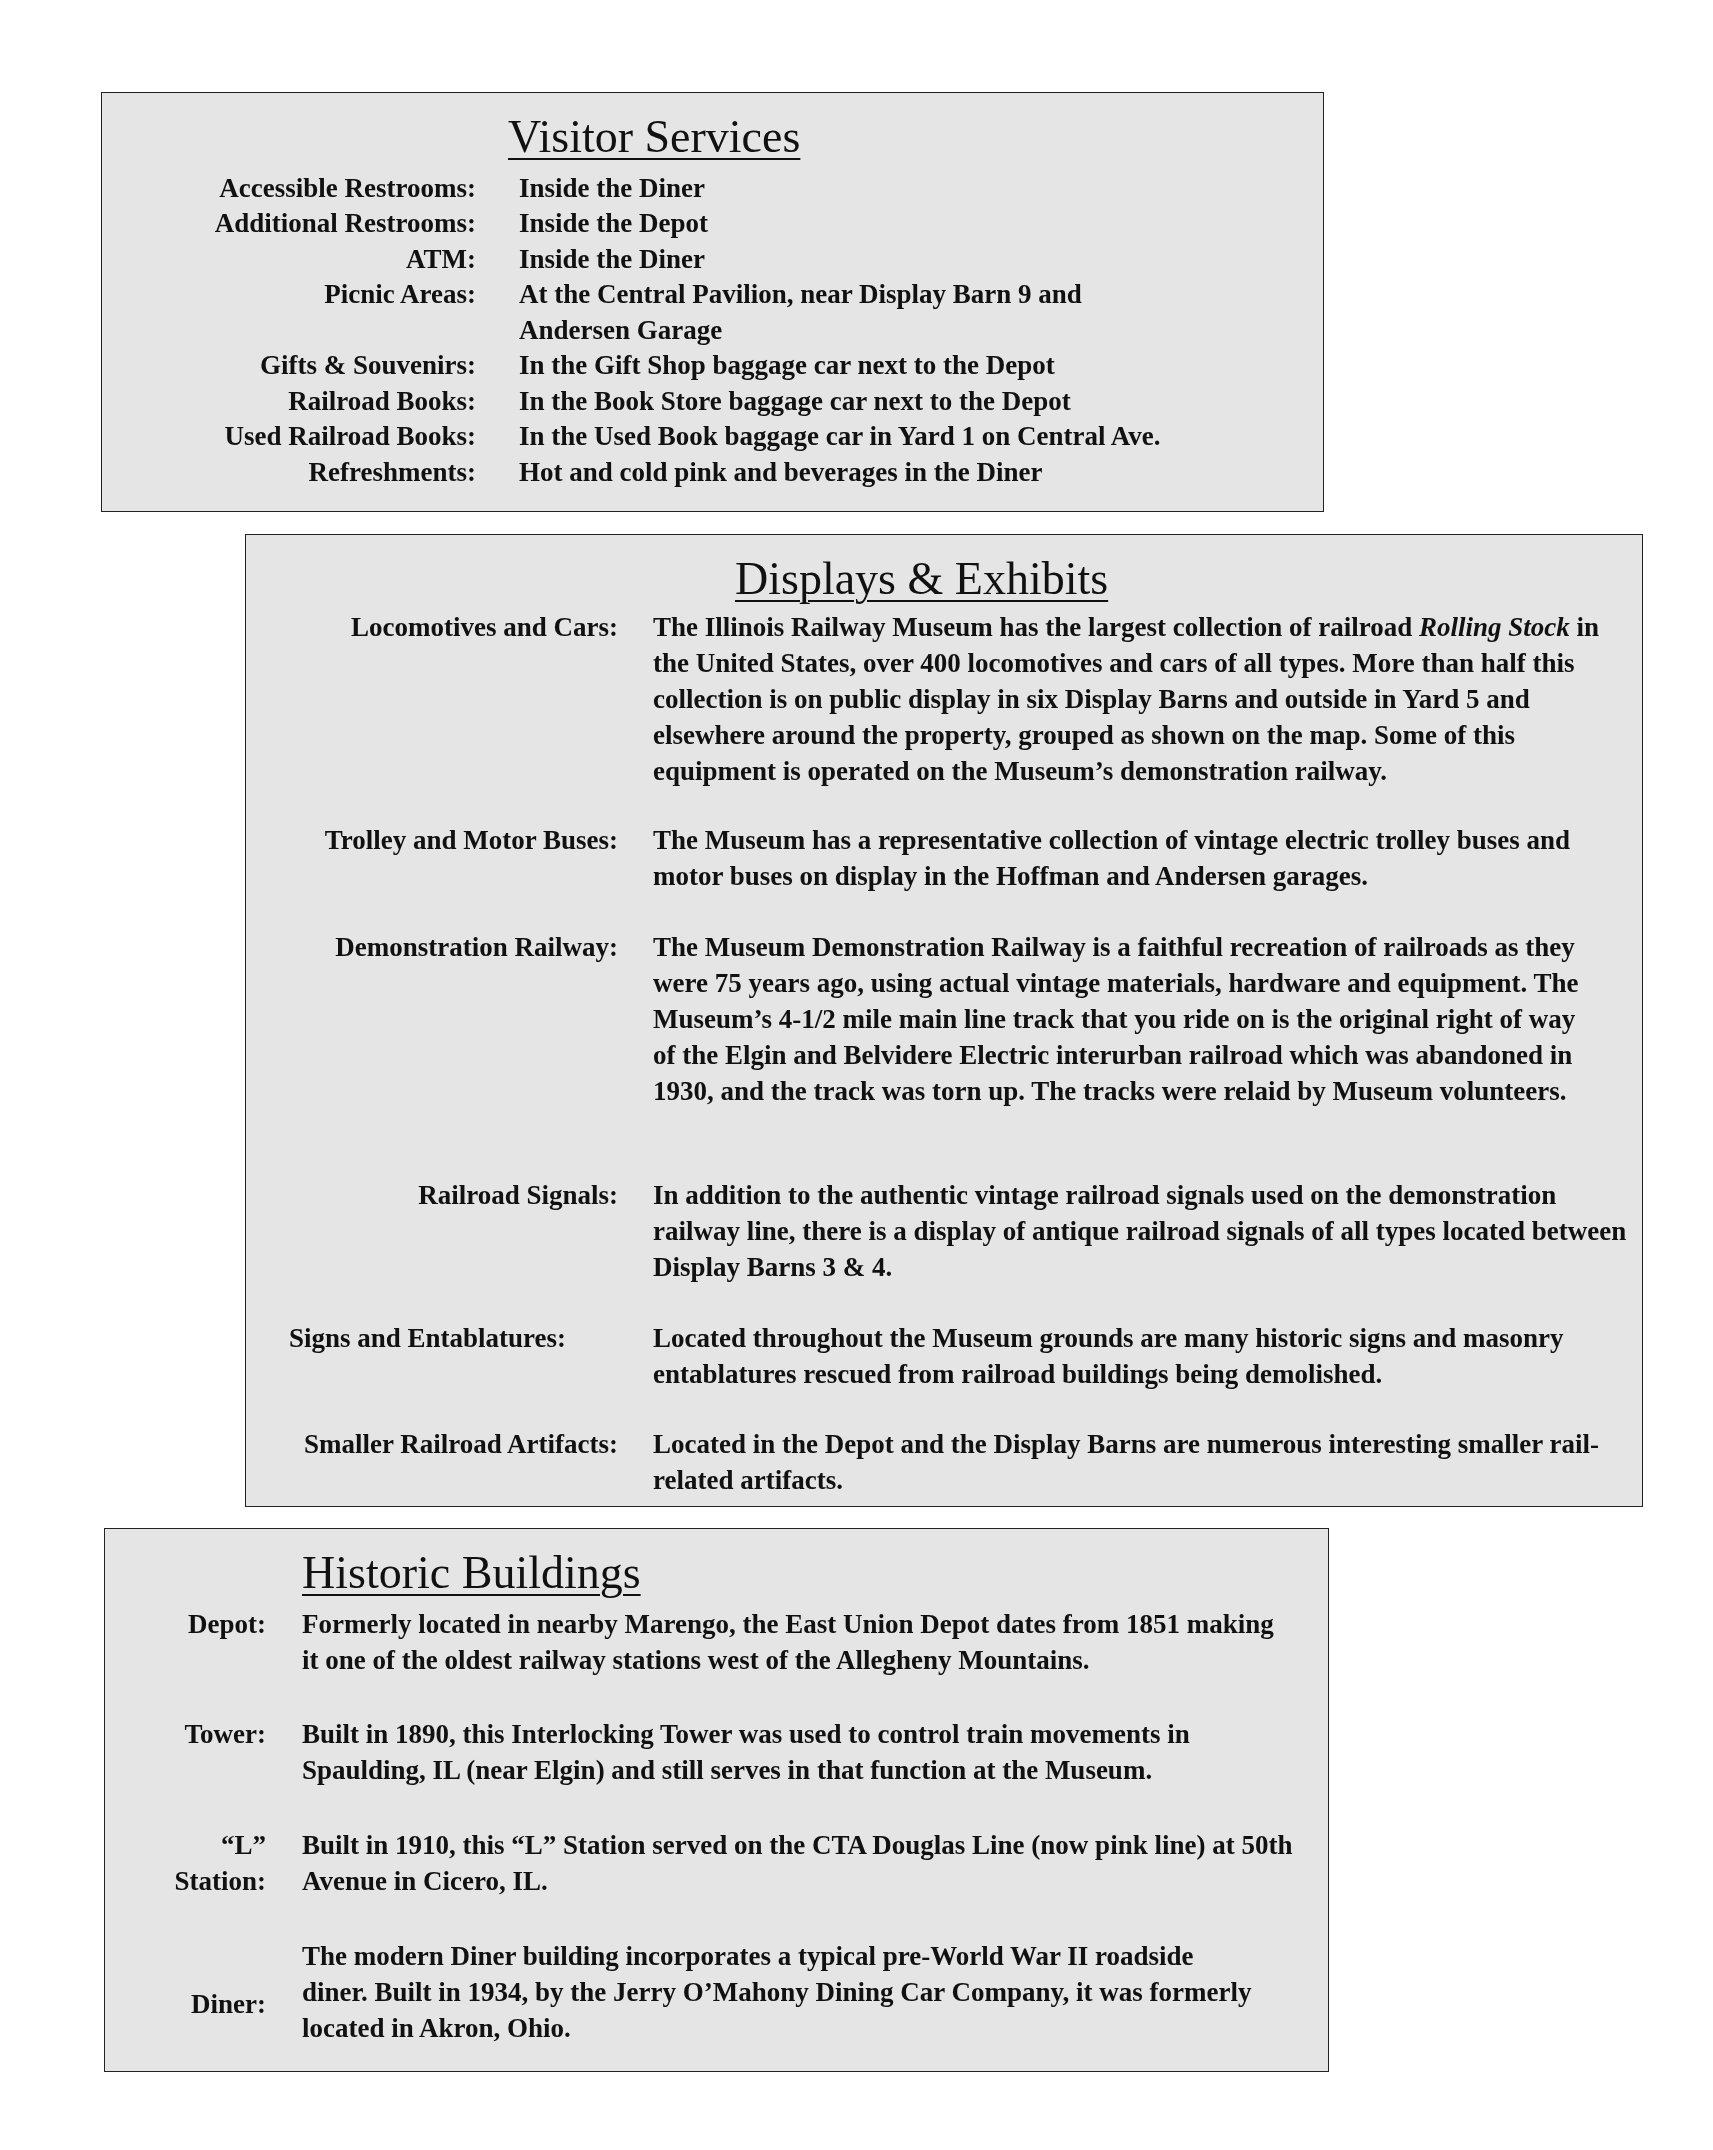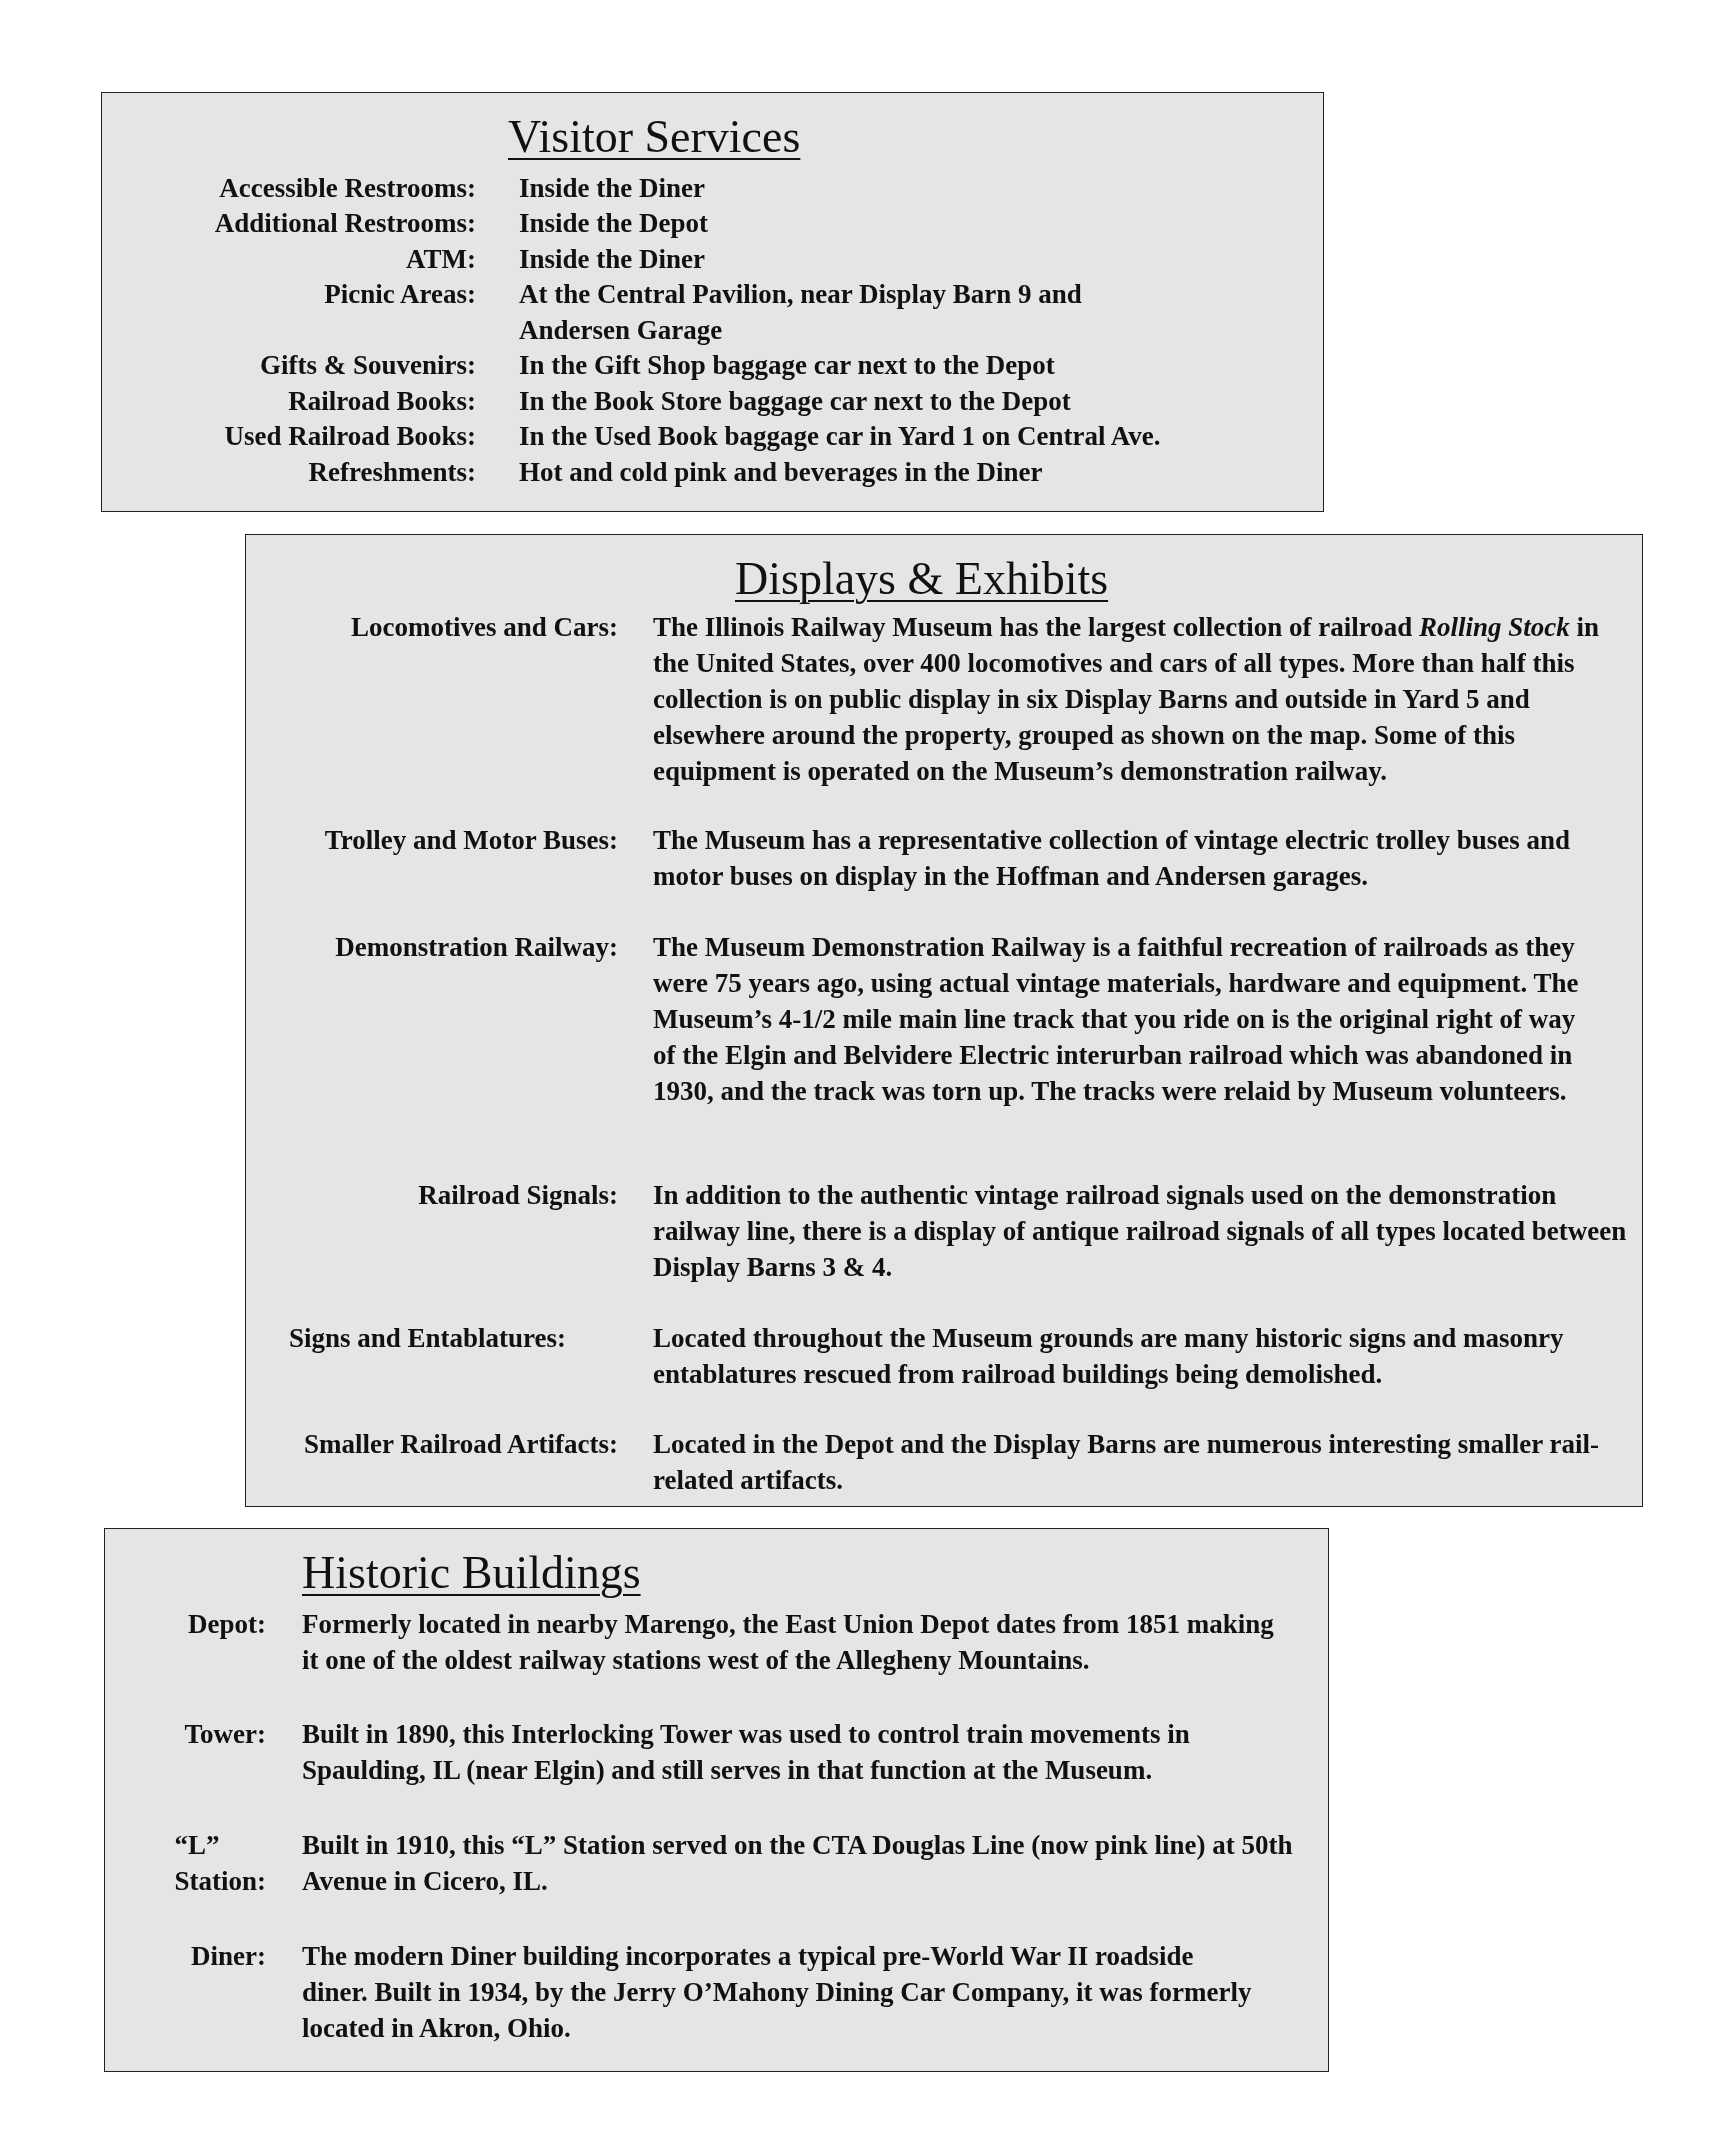--- a/index.html
+++ b/index.html
@@ -2,21 +2,21 @@
 <html style="font-size:11px"><head>
 <meta charset="utf-8">
 <style>
   html, body { margin: 0; padding: 0; background: #ffffff; }
   body { width: 1714px; height: 2151px; position: relative; overflow: hidden;
          font-family: "Liberation Serif", "DejaVu Serif", serif; color: #111111; }
   .box { position: absolute; border: 1.4px solid #222222; box-sizing: border-box; background: #e5e5e5; }
   .title { position: absolute; font-size: 46px; text-decoration: underline; text-decoration-thickness: 2.1px;
            text-underline-offset: 5.5px; white-space: nowrap; line-height: 1; }
   .row { position: absolute; left: 0; right: 0; font-size: 27px; line-height: 36px; }
-  .label { position: absolute; text-align: left; font-weight: bold; white-space: nowrap; }
+  .label { position: absolute; text-align: right; font-weight: bold; white-space: nowrap; }
   .value { position: absolute; font-weight: bold; }
   .value i { font-style: italic; }
 </style>
 </head>
 <body>
 
 <section class="box" style="left:101px; top:92px; width:1223px; height:420px;">
   <h2 class="title" style="left:406px; top:20.5px; margin:0; font-weight:normal;">Visitor Services</h2>
 
   <div class="row" style="top:77px;">
@@ -94,17 +94,17 @@
     <span class="value" style="left:197px; width:984px;">Built in 1890, this Interlocking Tower was used to control train movements in Spaulding, IL (near Elgin) and still serves in that function at the Museum.</span>
   </div>
   <div class="row" style="top:298px;">
     <span class="label" style="right:1062px;">
       <span>“L”</span><br>
       <span>Station:</span>
     </span>
     <span class="value" style="left:197px; width:998px;">Built in 1910, this “L” Station served on the CTA Douglas Line (now pink line) at 50th Avenue in Cicero, IL.</span>
   </div>
   <div class="row" style="top:409px;">
-    <span class="label" style="right:1062px;">Diner:</span>
+    <span class="label" style="right:1062px;margin-top:48px;">Diner:</span>
     <span class="value" style="left:197px; width:957px;">The modern Diner building incorporates a typical pre-World War II roadside diner. Built in 1934, by the Jerry O’Mahony Dining Car Company, it was formerly located in Akron, Ohio.</span>
   </div>
 </section>
 
 
 </body></html>

